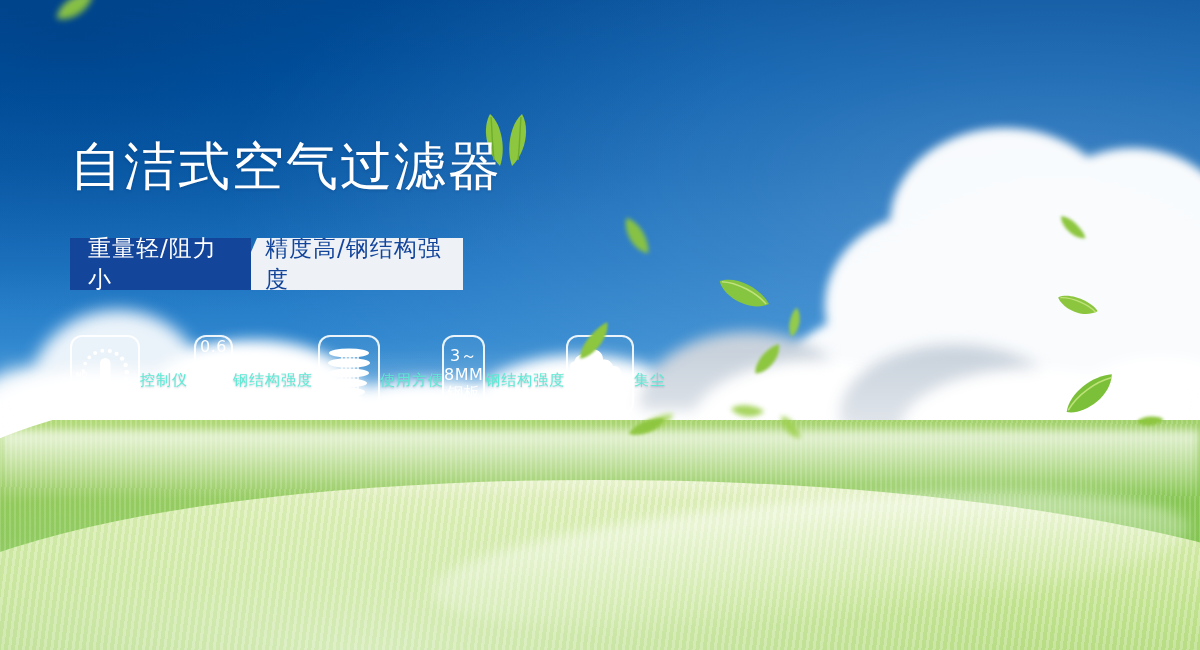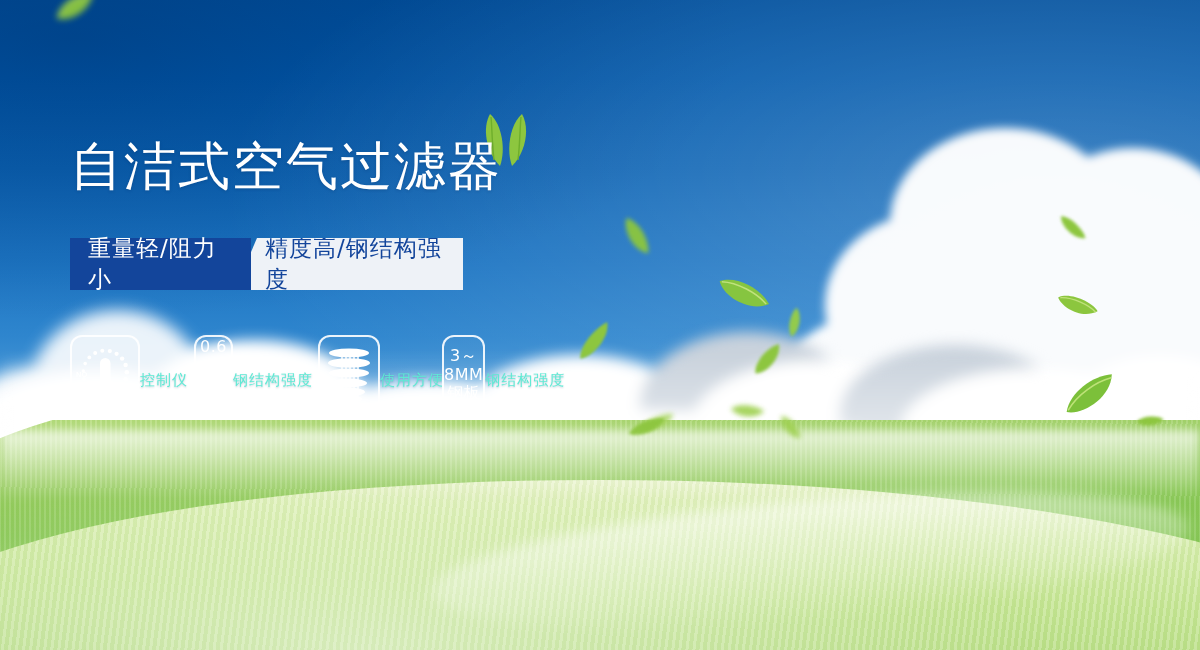--- a/index.html
+++ b/index.html
@@ -407,20 +407,32 @@
       </div>
 
       <div class="feature">
         <div class="fbox">
           <div class="ftext">3～8MM</div>
           <div class="ftext">钢板</div>
         </div>
         <div class="flabel">钢结构强度</div>
       </div>
 
+      <div class="feature">
+        <div class="fbox" style="justify-content:center;">
+          <svg width="62" height="44" viewBox="0 0 62 44" style="margin-top:-2px;">
+            <path d="M38 14 C38 7 44 2 50 4 C55 0 62 3 62 9 L62 18 L34 18 Z" fill="#ffffff" opacity="0"></path>
+            <circle cx="12" cy="17" r="6.5" fill="#ffffff"></circle>
+            <circle cx="21" cy="11" r="7.5" fill="#ffffff"></circle>
+            <path d="M6 26 C3 26 1 23.5 1 21 C1 18.5 3 16.5 5.6 16.6 C6.6 11.8 11 8.4 16 9 C18.6 4.6 24.2 3 28.8 5.4 C32.2 7.2 34.2 10.8 34 14.6 C38.6 13.8 43 16.8 44 21.2 C48.2 20.6 52 23.6 52 27.8 C52 31.6 49 34.6 45.2 34.6 L13 34.6 C9.2 34.6 6 31.6 6 27.8 Z" fill="#ffffff"></path>
+          </svg>
+          <div class="ftext" style="font-size:13px;margin-top:-1px;">Air</div>
+        </div>
+        <div class="flabel">集尘</div>
+      </div>
 
     </div>
 
     <div class="leaf" style="left:572px;top:332px;transform:rotate(-38deg);filter:blur(1.2px);">
       <svg width="46" height="20" viewBox="0 0 46 20">
           <path d="M1 14 C9 3 33 -1 45 2 C36 17 10 20 1 14 Z" fill="#8dc63f"></path>
         </svg>
     </div>
     <div class="leaf" style="left:627px;top:419px;transform:rotate(-8deg);filter:blur(1.6px);opacity:.95;">
       <svg width="40" height="17" viewBox="0 0 40 17">

